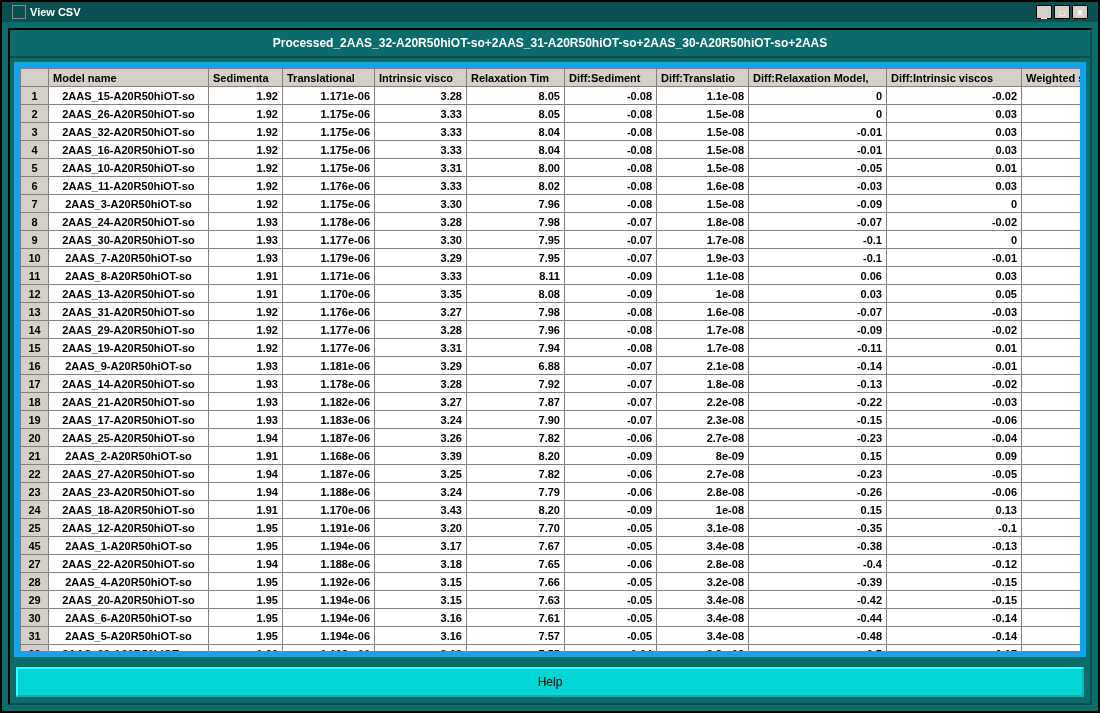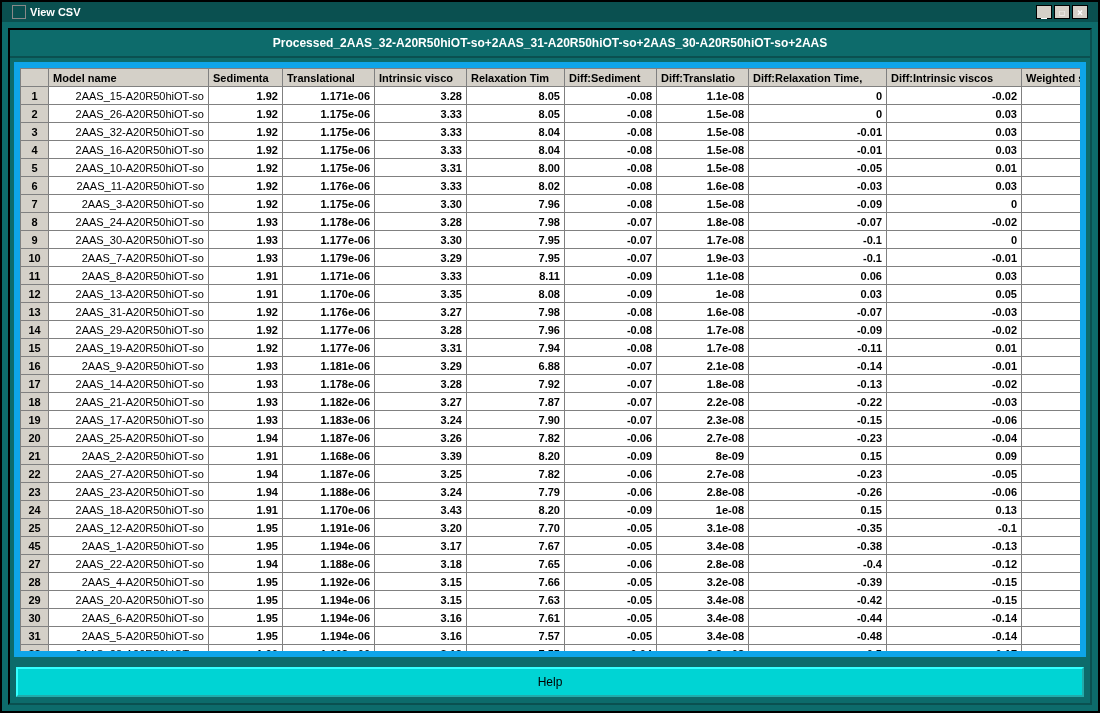--- a/index.html
+++ b/index.html
@@ -107,22 +107,22 @@
       top: 0;
     }
     .row-header {
       background: #d4d0c8;
       text-align: center;
       font-weight: bold;
       width: 28px;
     }
     td.model {
       background: #fff;
-      font-weight: normal;
-      text-align: right;
+      font-weight: bold;
+      text-align: center;
     }
     td.num {
       background: #fff;
       font-weight: bold;
       text-align: right;
     }
     col.c0 { width: 28px; }
     col.c1 { width: 160px; }
     col.c2 { width: 74px; }
     col.c3 { width: 92px; }
@@ -183,21 +183,21 @@
         <thead>
           <tr id="header-row">
             <th class="row-header"></th>
           <th>Model name</th>
               <th>Sedimenta</th>
               <th>Translational</th>
               <th>Intrinsic visco</th>
               <th>Relaxation Tim</th>
               <th>Diff:Sediment</th>
               <th>Diff:Translatio</th>
-              <th>Diff:Relaxation Time,</th>
+              <th>Diff:Relaxation Model,</th>
               <th>Diff:Intrinsic viscos</th>
               <th>Weighted sum of</th>
             </tr>
         </thead>
         <tbody id="tbody">
             <tr>
               <td class="row-header">1</td>
               <td class="model">2AAS_15-A20R50hiOT-so</td>
               <td class="num">1.92</td>
               <td class="num">1.171e-06</td>

